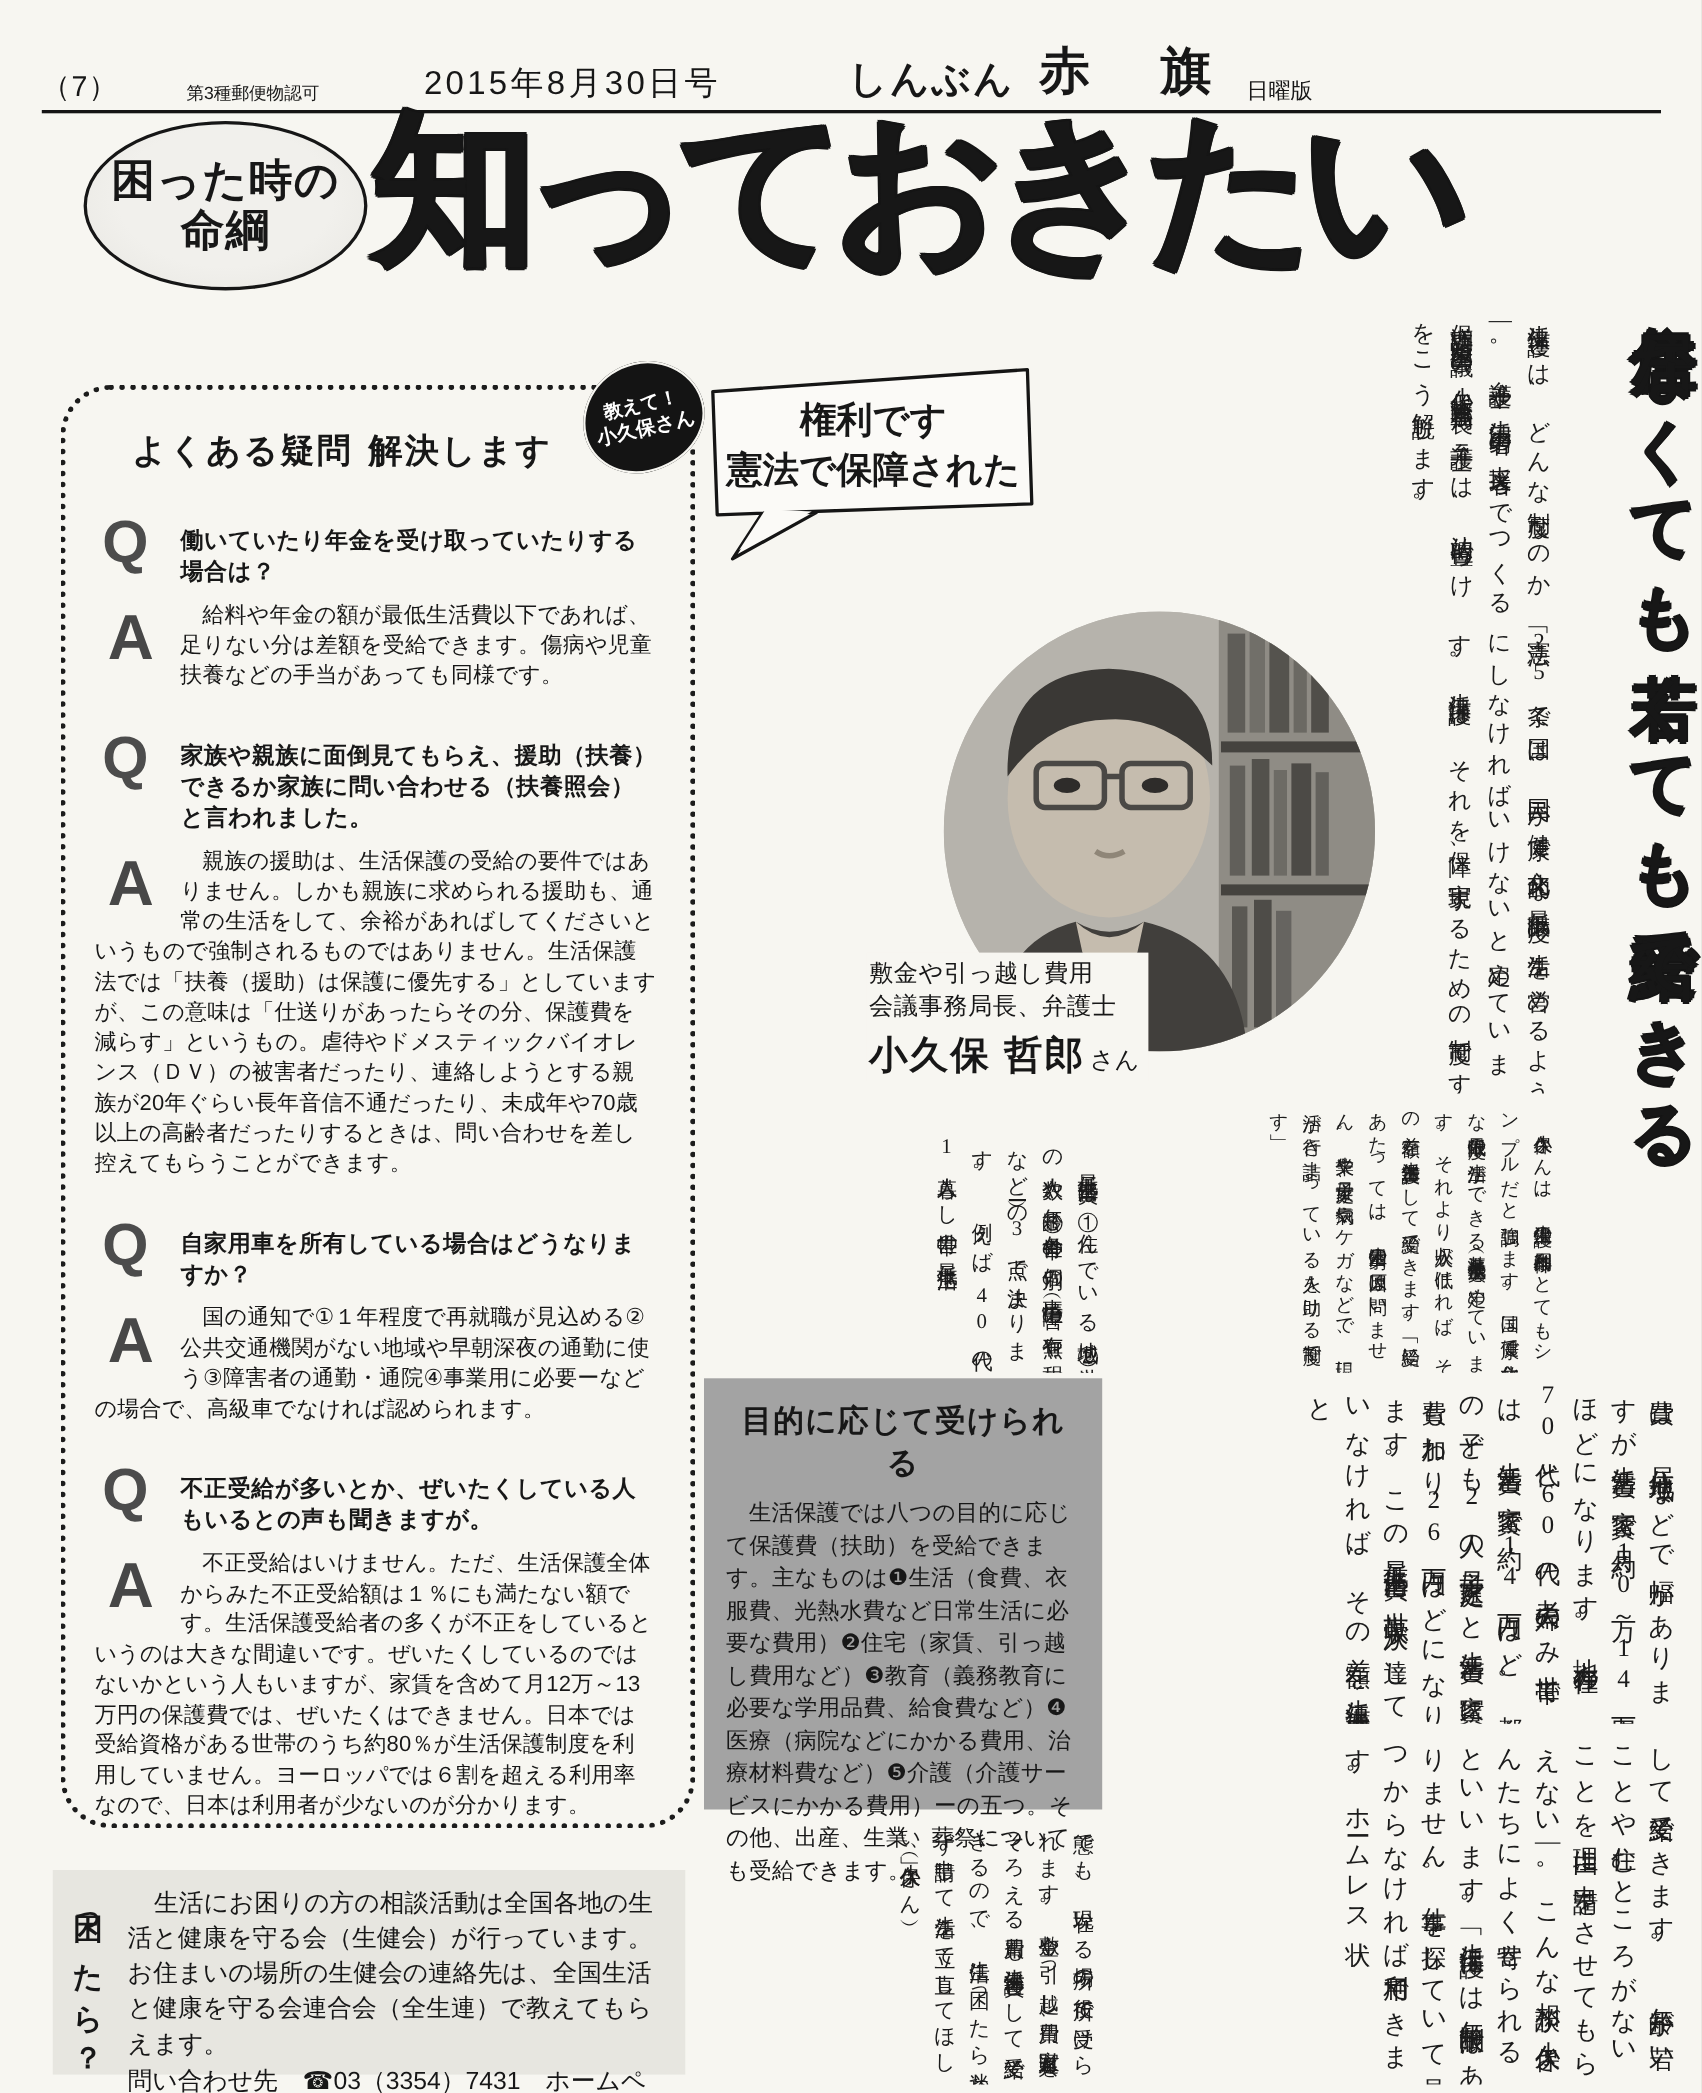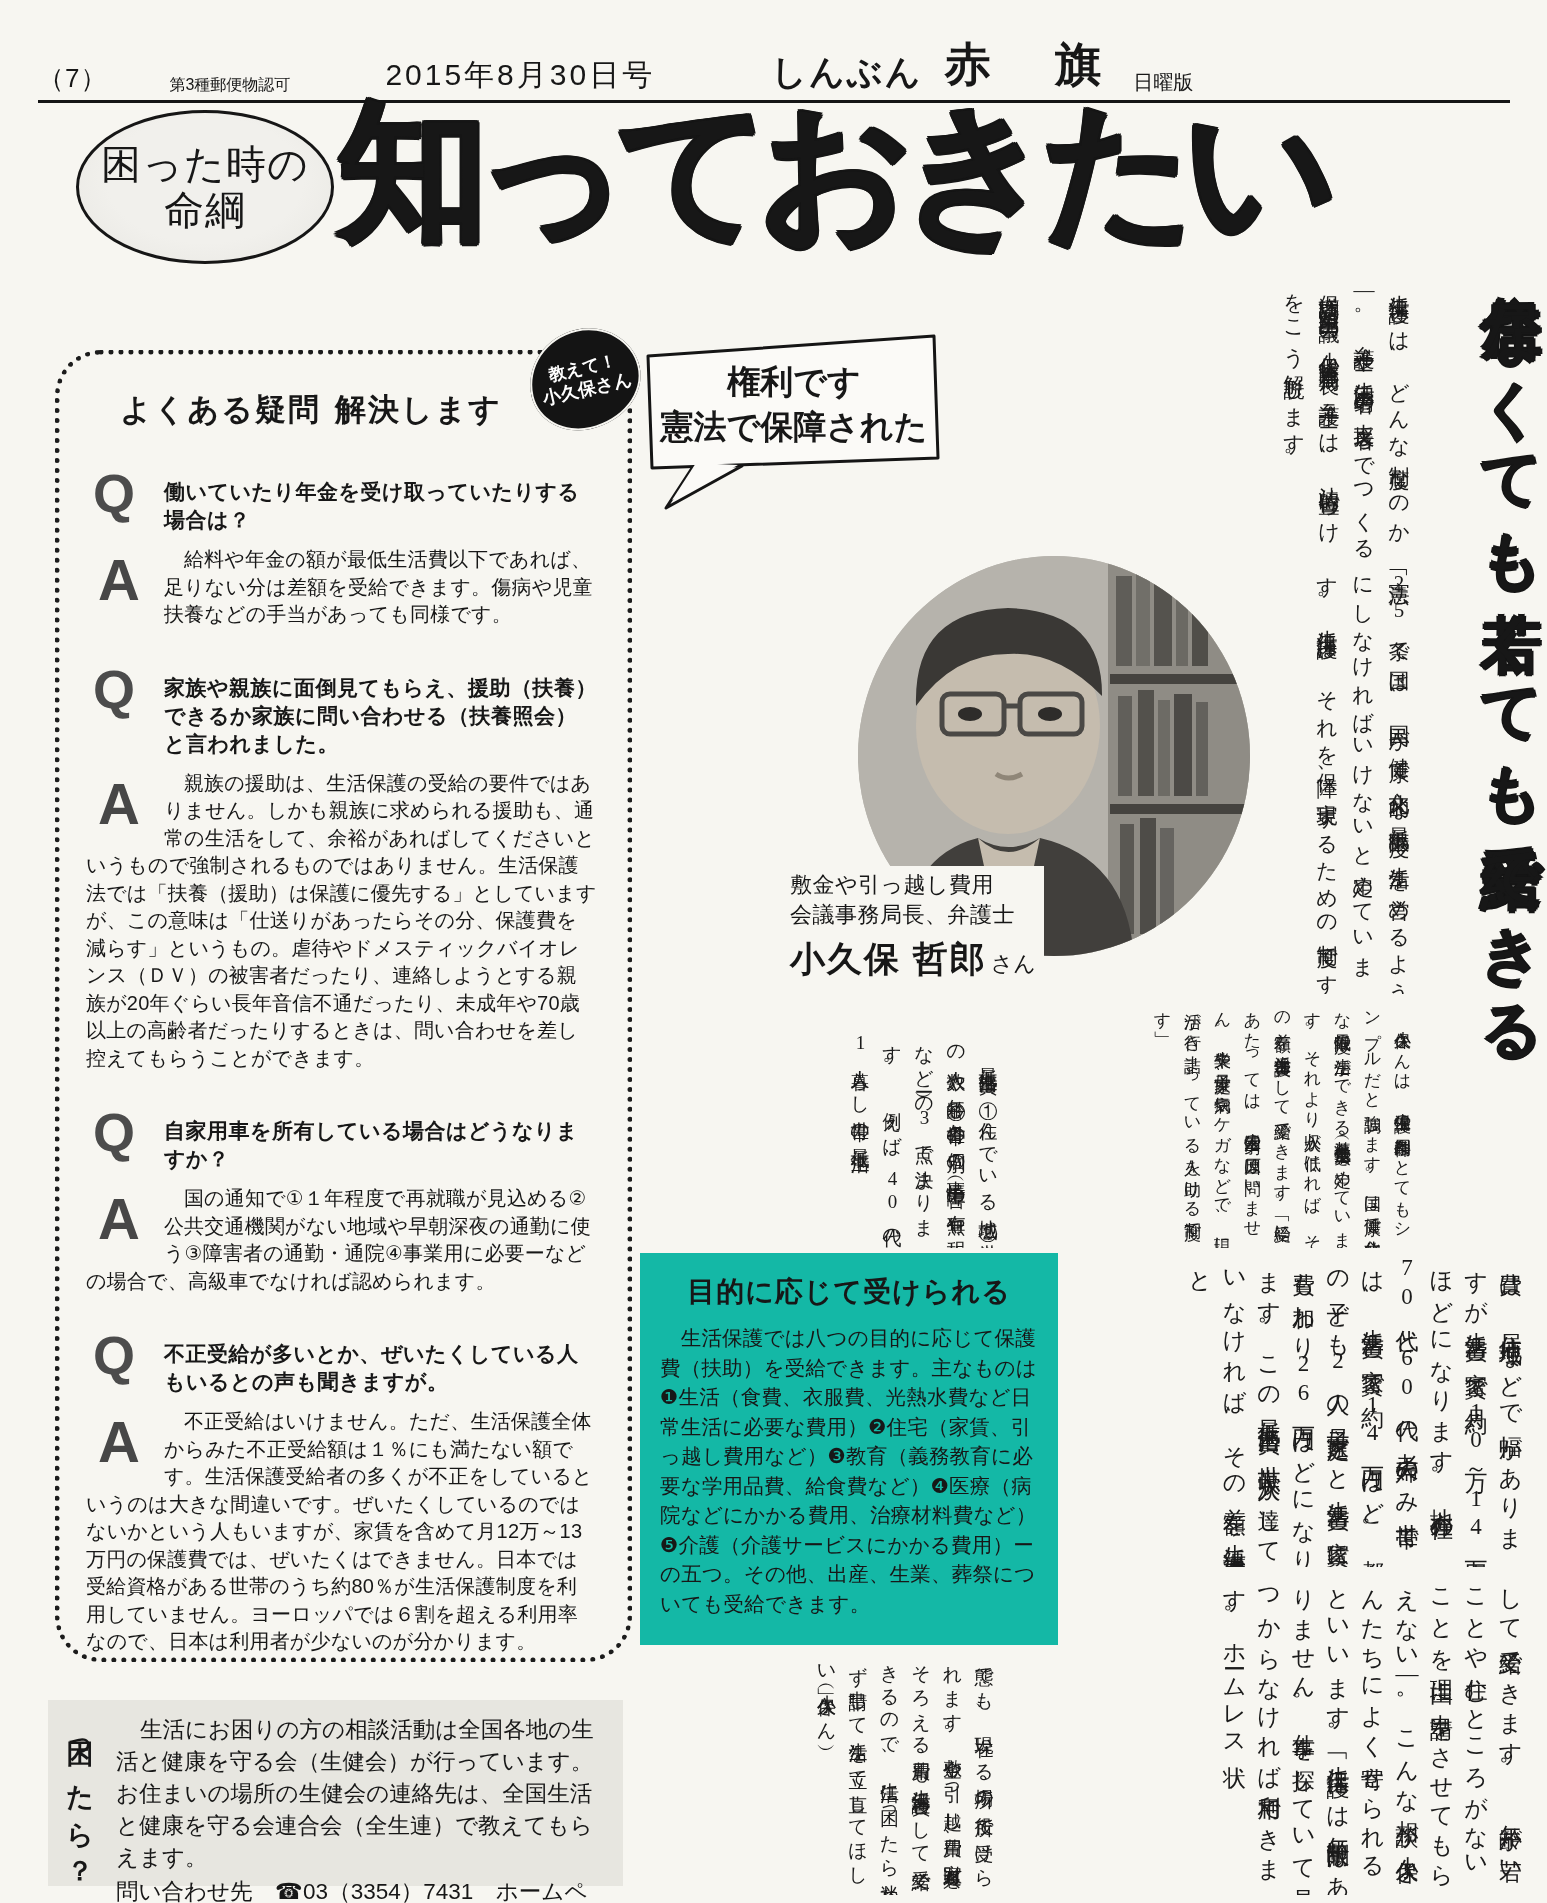--- a/index.html
+++ b/index.html
@@ -15,21 +15,21 @@
   .h-permit{font-size:16px;margin-left:62px;}
   .h-date{font-size:30px;margin-left:95px;letter-spacing:3px;}
   .h-kana{font-size:35px;font-weight:700;margin-left:116px;letter-spacing:2px;}
   .h-kanji{font-size:46px;font-weight:900;margin-left:22px;letter-spacing:26px;}
   .h-edition{font-size:20px;margin-left:6px;}
   
   .oval{position:absolute;left:76px;top:110px;width:252px;height:148px;
     border:3.5px solid #161616;border-radius:50%;
     background:radial-gradient(ellipse at 50% 45%,#f1f0ec 55%,#e7e6e1 100%);
     display:flex;flex-direction:column;align-items:center;justify-content:center;line-height:1.15;}
-  .oval .l1,.oval .l2{font-size:40px;font-weight:400;letter-spacing:1px;}
+  .oval .l1,.oval .l2{font-size:40px;font-weight:700;letter-spacing:1px;}
   .main-headline{position:absolute;left:338px;top:92px;font-size:151px;font-weight:700;
     letter-spacing:-13px;line-height:1.05;white-space:nowrap;
     text-shadow:2.5px 0 #151515,-2.5px 0 #151515,0 2.5px #151515,0 -2.5px #151515,
       1.8px 1.8px #151515,-1.8px -1.8px #151515,1.8px -1.8px #151515,-1.8px 1.8px #151515;}
   .v-headline{position:absolute;left:1416px;top:250px;width:126px;height:1008px;
     writing-mode:vertical-rl;text-orientation:upright;
     font-family:"Liberation Serif","DejaVu Serif",serif;font-weight:900;font-size:61px;
     letter-spacing:6px;line-height:1.0;
     text-shadow:1.6px 0 #151515,-1.6px 0 #151515,0 1.6px #151515,0 -1.6px #151515;}
   
@@ -67,22 +67,22 @@
   .bubble svg{position:absolute;left:0;top:0;}
   .bubble .btext{position:absolute;left:10px;top:34px;width:284px;text-align:center;
     font-size:33px;font-weight:800;line-height:1.35;}
   .photo{position:absolute;left:858px;top:556px;width:392px;height:400px;border-radius:50%;
     overflow:hidden;background:#b9b6af;}
   .caption{position:absolute;left:788px;top:866px;width:252px;background:#f7f6f1;z-index:6;padding:4px 2px 0 2px;}
   .caption .cl{font-size:22px;line-height:30px;letter-spacing:0.5px;}
   .caption .cname{font-size:35px;font-weight:900;margin-top:6px;letter-spacing:2px;display:inline-block;}
   .caption .csuffix{font-size:22px;margin-left:4px;}
   
-  .purpose-box{position:absolute;left:640px;top:1253px;width:418px;height:392px;
-    background:#14b8a6;box-sizing:border-box;padding:16px 20px;}
+  .purpose-box{position:absolute;left:640px;top:1253px;width:362px;height:392px;
+    background:#a3a3a3;box-sizing:border-box;padding:16px 20px;}
   .purpose-box .ptitle{text-align:center;font-size:28px;font-weight:800;letter-spacing:1px;margin:4px 0 12px;}
   .purpose-box .pbody{font-size:20.5px;line-height:29.5px;letter-spacing:0.2px;}
   .help-box{position:absolute;left:48px;top:1700px;width:575px;height:186px;
     background:#e7e6e0;box-sizing:border-box;padding:14px 16px 10px 14px;display:flex;gap:18px;}
   .help-label{writing-mode:vertical-rl;text-orientation:upright;font-size:27px;font-weight:800;
     letter-spacing:7px;padding-top:6px;}
   .help-body{flex:1;}
   .help-body .hb{font-size:22.5px;line-height:32px;text-indent:24px;margin:0;}
   .help-body .hc{font-size:22.5px;line-height:32px;margin:2px 0 0;}
 </style>

